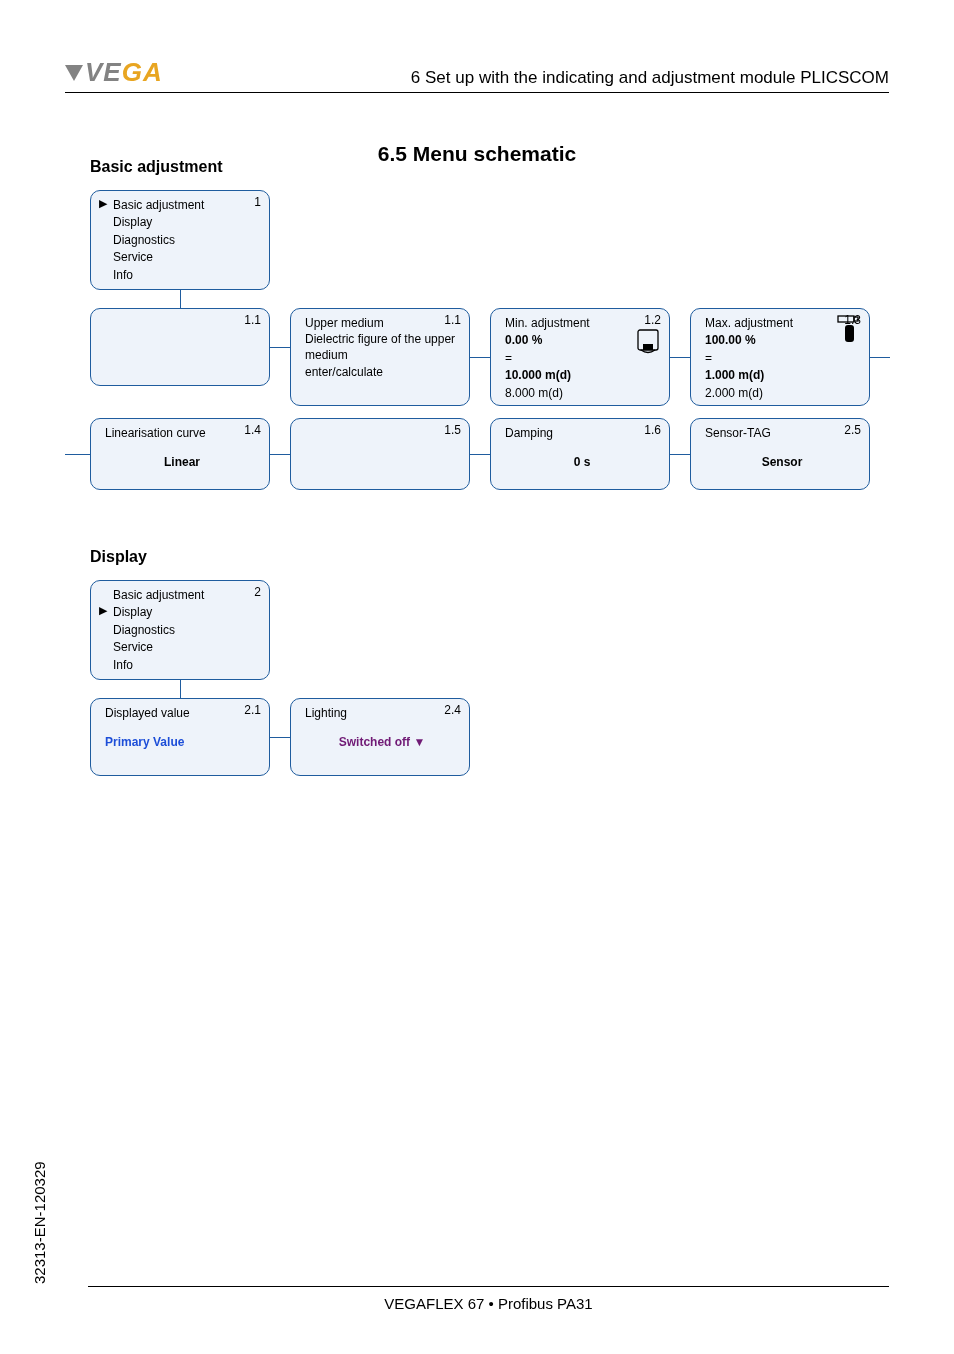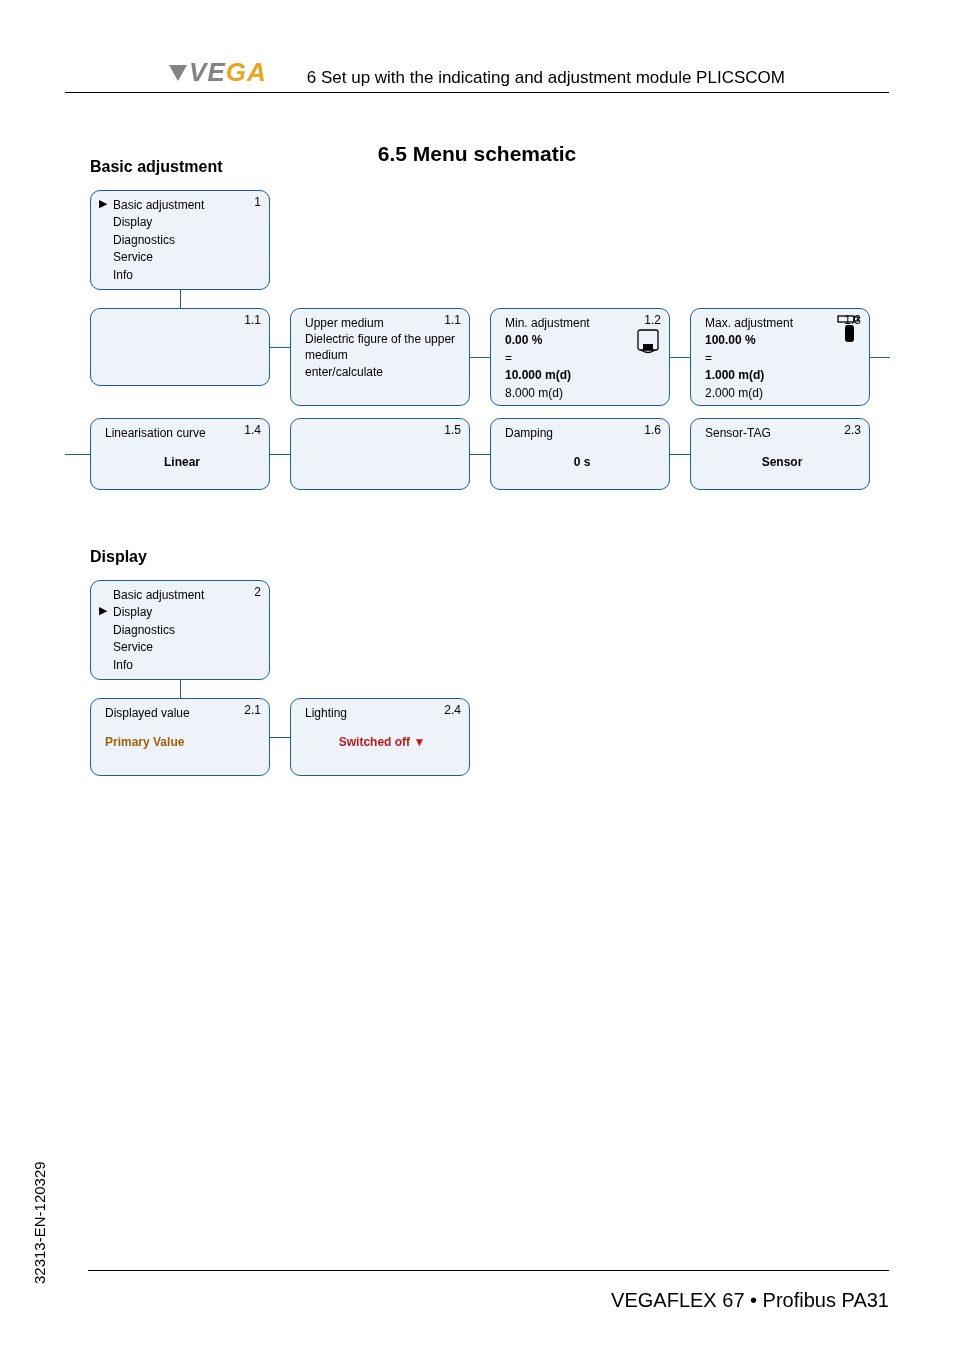--- a/index.html
+++ b/index.html
@@ -11,21 +11,21 @@
     background: #fff;
     color: #000;
   }
   .header {
     position: absolute;
     top: 57px;
     left: 65px;
     right: 65px;
     display: flex;
     align-items: flex-end;
-    justify-content: center;
+    justify-content: space-between;
     border-bottom: 1px solid #000;
     padding-bottom: 4px;
   }
   .logo {
     display: flex;
     align-items: center;
   }
   .logo-mark {
     width: 0; height: 0;
     border-left: 9px solid transparent;
@@ -88,24 +88,24 @@
   .bold { font-weight: bold; }
   .conn-v { position: absolute; width: 1px; background: #1f5c9e; }
   .conn-h { position: absolute; height: 1px; background: #1f5c9e; }
   .tank-icon { position: absolute; }
   .footer {
     position: absolute;
     bottom: 42px;
     left: 88px;
     right: 65px;
     border-top: 1px solid #000;
-    padding-top: 18px;
+    padding-top: 8px;
     display: flex;
-    justify-content: flex-end;
-    font-size: 20px;
+    justify-content: center;
+    font-size: 15px;
   }
   .side-text {
     position: absolute;
     left: 48px;
     bottom: 70px;
     transform: rotate(-90deg);
     transform-origin: left bottom;
     font-size: 15px;
   }
 </style>
@@ -203,21 +203,21 @@
 </div>
 <div class="menu-box" style="top:418px; left:490px; width:180px; height:72px;">
   <span class="num">1.6</span>
   <div class="inner2">
     <div>Damping</div>
     <div style="height:12px;"></div>
     <div class="bold" style="text-align:center;">0 s</div>
   </div>
 </div>
 <div class="menu-box" style="top:418px; left:690px; width:180px; height:72px;">
-  <span class="num">2.3</span>
+  <span class="num">2.5</span>
   <div class="inner2">
     <div>Sensor-TAG</div>
     <div style="height:12px;"></div>
     <div class="bold" style="text-align:center;">Sensor</div>
   </div>
 </div>
 
 <div class="conn-h" style="top:454px; left:65px; width:25px;"></div>
 <div class="conn-h" style="top:454px; left:270px; width:20px;"></div>
 <div class="conn-h" style="top:454px; left:470px; width:20px;"></div>
@@ -236,30 +236,30 @@
     <div>Info</div>
   </div>
 </div>
 <div class="conn-v" style="top:680px; left:180px; height:18px;"></div>
 
 <div class="menu-box" style="top:698px; left:90px; width:180px; height:78px;">
   <span class="num">2.1</span>
   <div class="inner2">
     <div>Displayed value</div>
     <div style="height:12px;"></div>
-    <div class="bold" style="color:#a16207;">Primary Value</div>
+    <div class="bold" style="color:#1d4ed8;">Primary Value</div>
   </div>
 </div>
 
 <div class="menu-box" style="top:698px; left:290px; width:180px; height:78px;">
   <span class="num">2.4</span>
   <div class="inner2">
     <div>Lighting</div>
     <div style="height:12px;"></div>
-    <div class="bold" style="text-align:center; color:#b91c1c;">Switched off ▼</div>
+    <div class="bold" style="text-align:center; color:#701a75;">Switched off ▼</div>
   </div>
 </div>
 <div class="conn-h" style="top:737px; left:270px; width:20px;"></div>
 
 <div class="side-text">32313-EN-120329</div>
 
 <div class="footer">
   <span>VEGAFLEX 67 • Profibus PA</span>
   <span>31</span>
 </div>

